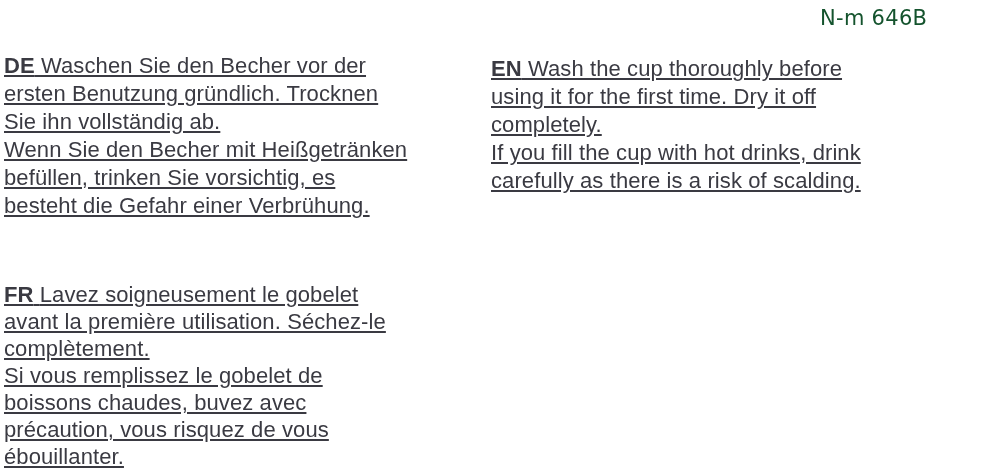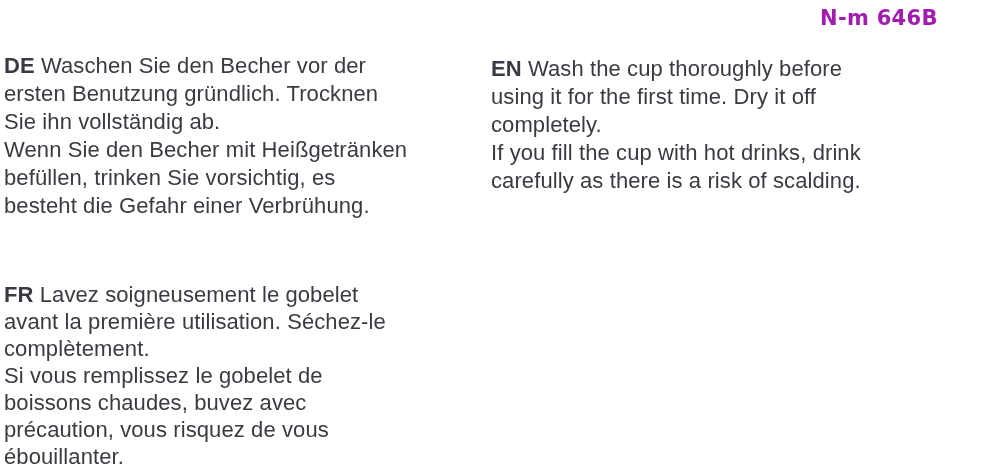--- a/index.html
+++ b/index.html
@@ -14,31 +14,32 @@
   .sheet {
     position: absolute;
     inset: 0;
     background: #ffffff;
   }
   .model-code {
     position: absolute;
     left: 820px;
     top: 6px;
     font-family: "DejaVu Sans", sans-serif;
-    font-weight: bold;
+    font-weight: normal;
     font-size: 21px;
-    color: #a21caf;
+    color: #14532d;
     letter-spacing: 0.3px;
     white-space: nowrap;
   }
   .block {
     position: absolute;
     color: #3a3a42;
     font-size: 22px;
     letter-spacing: 0.1px;
+    text-decoration: underline;
   }
   .block .lang {
     font-weight: bold;
   }
   .block .text {
     white-space: pre-line;
   }
   .block-de { left: 4px;   top: 52px;  width: 478px; line-height: 28px; }
   .block-en { left: 491px; top: 55px;  width: 500px; line-height: 28px; }
   .block-fr { left: 4px;   top: 281px; width: 480px; line-height: 27px; }

